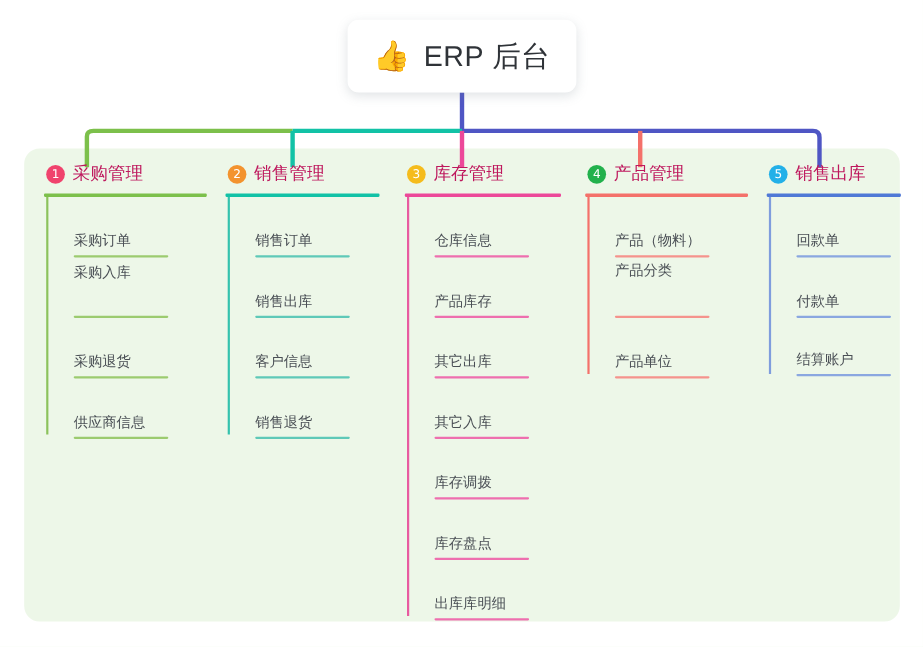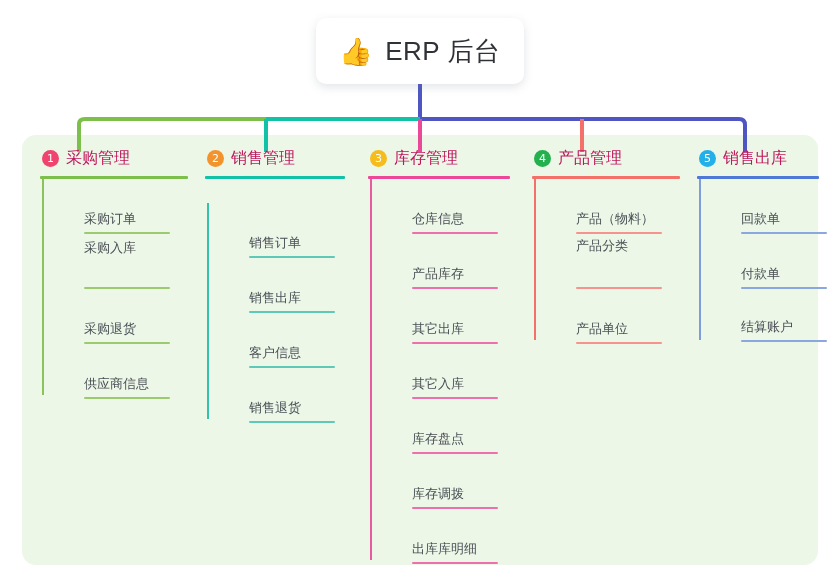--- a/index.html
+++ b/index.html
@@ -110,21 +110,21 @@
   }
   .spine {
     position: absolute;
     left: 2px;
     top: 0;
     width: 2px;
   }
   .leaf {
     position: relative;
     box-sizing: border-box;
-    padding-left: 42px;
+    padding-left: 25px;
     display: flex;
     flex-direction: column;
     justify-content: flex-end;
   }
   .leaf-label {
     font-size: 13px;
     color: #4a4f55;
     white-space: nowrap;
     padding-bottom: 4px;
   }
@@ -181,21 +181,21 @@
             <div class="leaf-rule" style="background: rgb(156, 203, 111); width: 86px;"></div>
           </div>
         </div>
       </div>
       <div class="column" style="left: 205px; width: 140px;">
         <div class="col-header">
           <span class="badge" style="background: rgb(243, 147, 46);">2</span>
           <span class="col-title">销售管理</span>
         </div>
         <div class="col-rule" style="background: rgb(18, 194, 166); width: 140px;"></div>
-        <div class="leaves" style="height: 220px; margin-top: 24px;">
+        <div class="leaves" style="height: 220px;">
           <div class="spine" style="background: rgb(53, 194, 173); height: 216px;"></div>
           <div class="leaf" style="height: 55px;">
             <div class="leaf-label">销售订单</div>
             <div class="leaf-rule" style="background: rgb(95, 201, 184); width: 86px;"></div>
           </div>
           <div class="leaf" style="height: 55px;">
             <div class="leaf-label">销售出库</div>
             <div class="leaf-rule" style="background: rgb(95, 201, 184); width: 86px;"></div>
           </div>
           <div class="leaf" style="height: 55px;">
@@ -226,25 +226,25 @@
           </div>
           <div class="leaf" style="height: 55px;">
             <div class="leaf-label">其它出库</div>
             <div class="leaf-rule" style="background: rgb(238, 111, 174); width: 86px;"></div>
           </div>
           <div class="leaf" style="height: 55px;">
             <div class="leaf-label">其它入库</div>
             <div class="leaf-rule" style="background: rgb(238, 111, 174); width: 86px;"></div>
           </div>
           <div class="leaf" style="height: 55px;">
+            <div class="leaf-label">库存调拨</div>
+            <div class="leaf-rule" style="background: rgb(238, 111, 174); width: 86px;"></div>
+          </div>
+          <div class="leaf" style="height: 55px;">
             <div class="leaf-label">库存盘点</div>
-            <div class="leaf-rule" style="background: rgb(238, 111, 174); width: 86px;"></div>
-          </div>
-          <div class="leaf" style="height: 55px;">
-            <div class="leaf-label">库存调拨</div>
             <div class="leaf-rule" style="background: rgb(238, 111, 174); width: 86px;"></div>
           </div>
           <div class="leaf" style="height: 55px;">
             <div class="leaf-label">出库库明细</div>
             <div class="leaf-rule" style="background: rgb(238, 111, 174); width: 86px;"></div>
           </div>
         </div>
       </div>
       <div class="column" style="left: 532px; width: 148px;">
         <div class="col-header">

